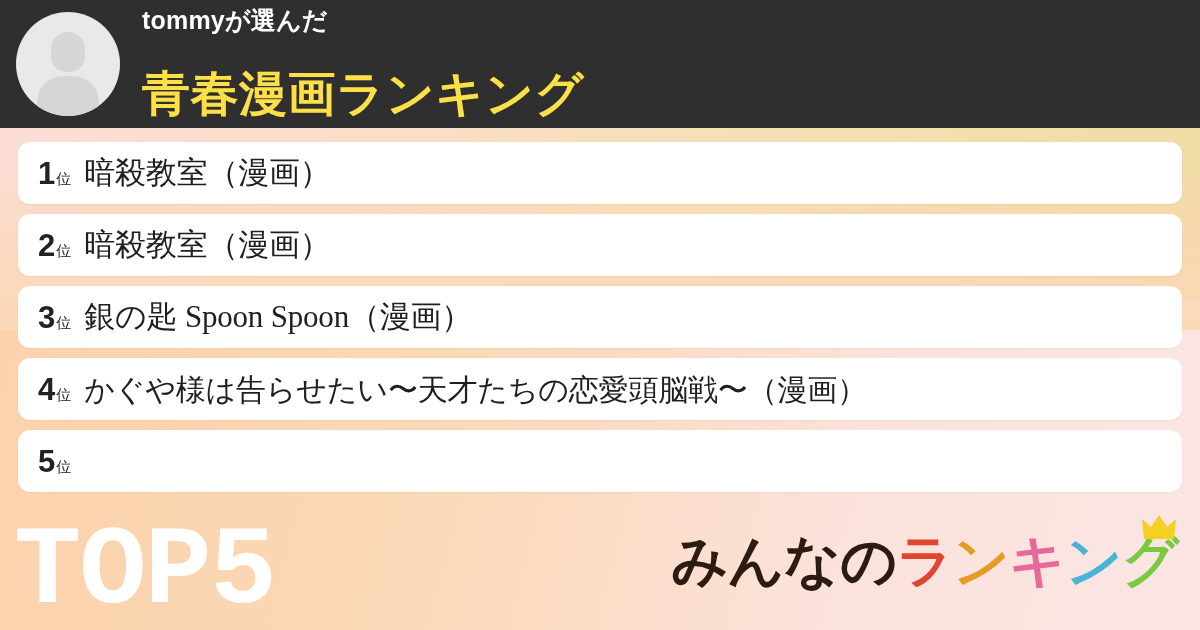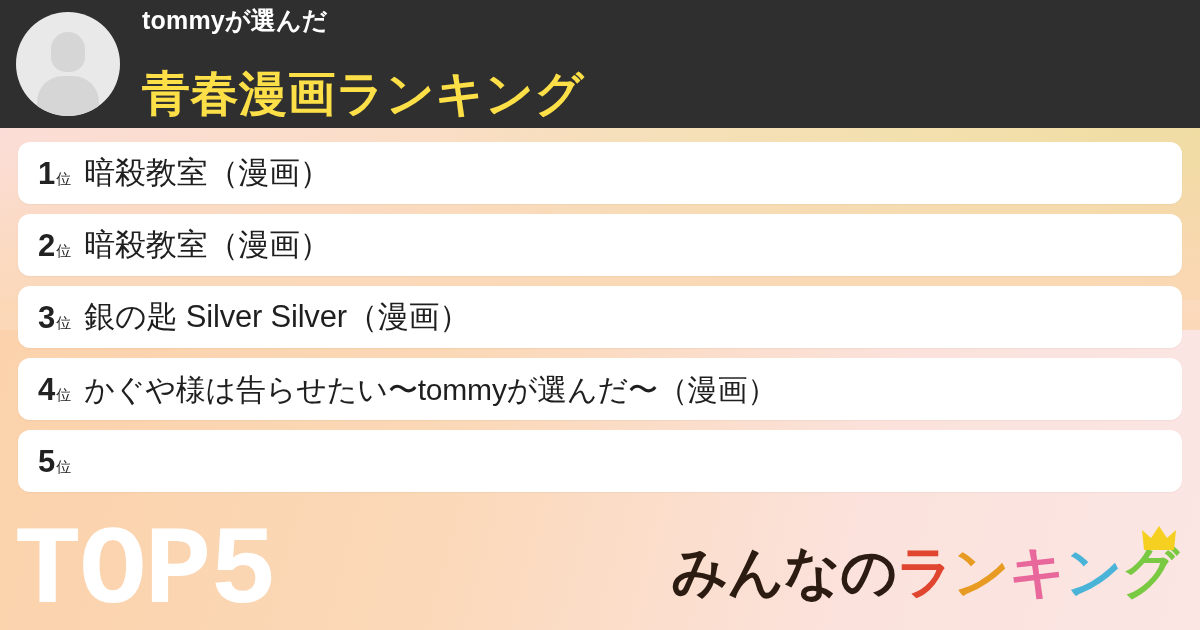--- a/index.html
+++ b/index.html
@@ -108,20 +108,21 @@
     font-weight:500;
     line-height:1;
     margin-left:1px;
   }
   .rank-title {
     font-size:31px;
     font-weight:400;
     color:#1f1f1f;
     line-height:1.1;
     letter-spacing:-0.2px;
+    font-family:Liberation Serif, serif;
   }
   .rank-card.long .rank-title { font-size:30px; }
 
   
   #footer {
     position:absolute; z-index:2;
     left:0; right:0; bottom:0;
     height:118px;
     display:flex; align-items:flex-end;
     justify-content:space-between;
@@ -132,21 +133,21 @@
     color:#ffffff;
     font-size:112px;
     font-weight:700;
     line-height:0.92;
     letter-spacing:-2px;
   }
 
   
   #logo {
     display:flex; align-items:flex-end;
-    margin-bottom:20px;
+    margin-bottom:31px;
     position:relative;
     text-align:right;
   }
   .logo-char {
     font-size:56px;
     font-weight:700;
     line-height:1;
     letter-spacing:-1px;
   }
   .logo-dark { color:#2b1b10; }
@@ -195,29 +196,29 @@
       <span class="rank-unit">位</span>
     </div>
     <div class="rank-title">暗殺教室（漫画）</div>
   </div>
 
   <div class="rank-card">
     <div class="rank-badge">
       <span class="rank-num">3</span>
       <span class="rank-unit">位</span>
     </div>
-    <div class="rank-title">銀の匙 Silver Silver（漫画）</div>
+    <div class="rank-title">銀の匙 Spoon Spoon（漫画）</div>
   </div>
 
   <div class="rank-card long">
     <div class="rank-badge">
       <span class="rank-num">4</span>
       <span class="rank-unit">位</span>
     </div>
-    <div class="rank-title">かぐや様は告らせたい〜tommyが選んだ〜（漫画）</div>
+    <div class="rank-title">かぐや様は告らせたい〜天才たちの恋愛頭脳戦〜（漫画）</div>
   </div>
 
   <div class="rank-card">
     <div class="rank-badge">
       <span class="rank-num">5</span>
       <span class="rank-unit">位</span>
     </div>
   </div>
 
 </div>

